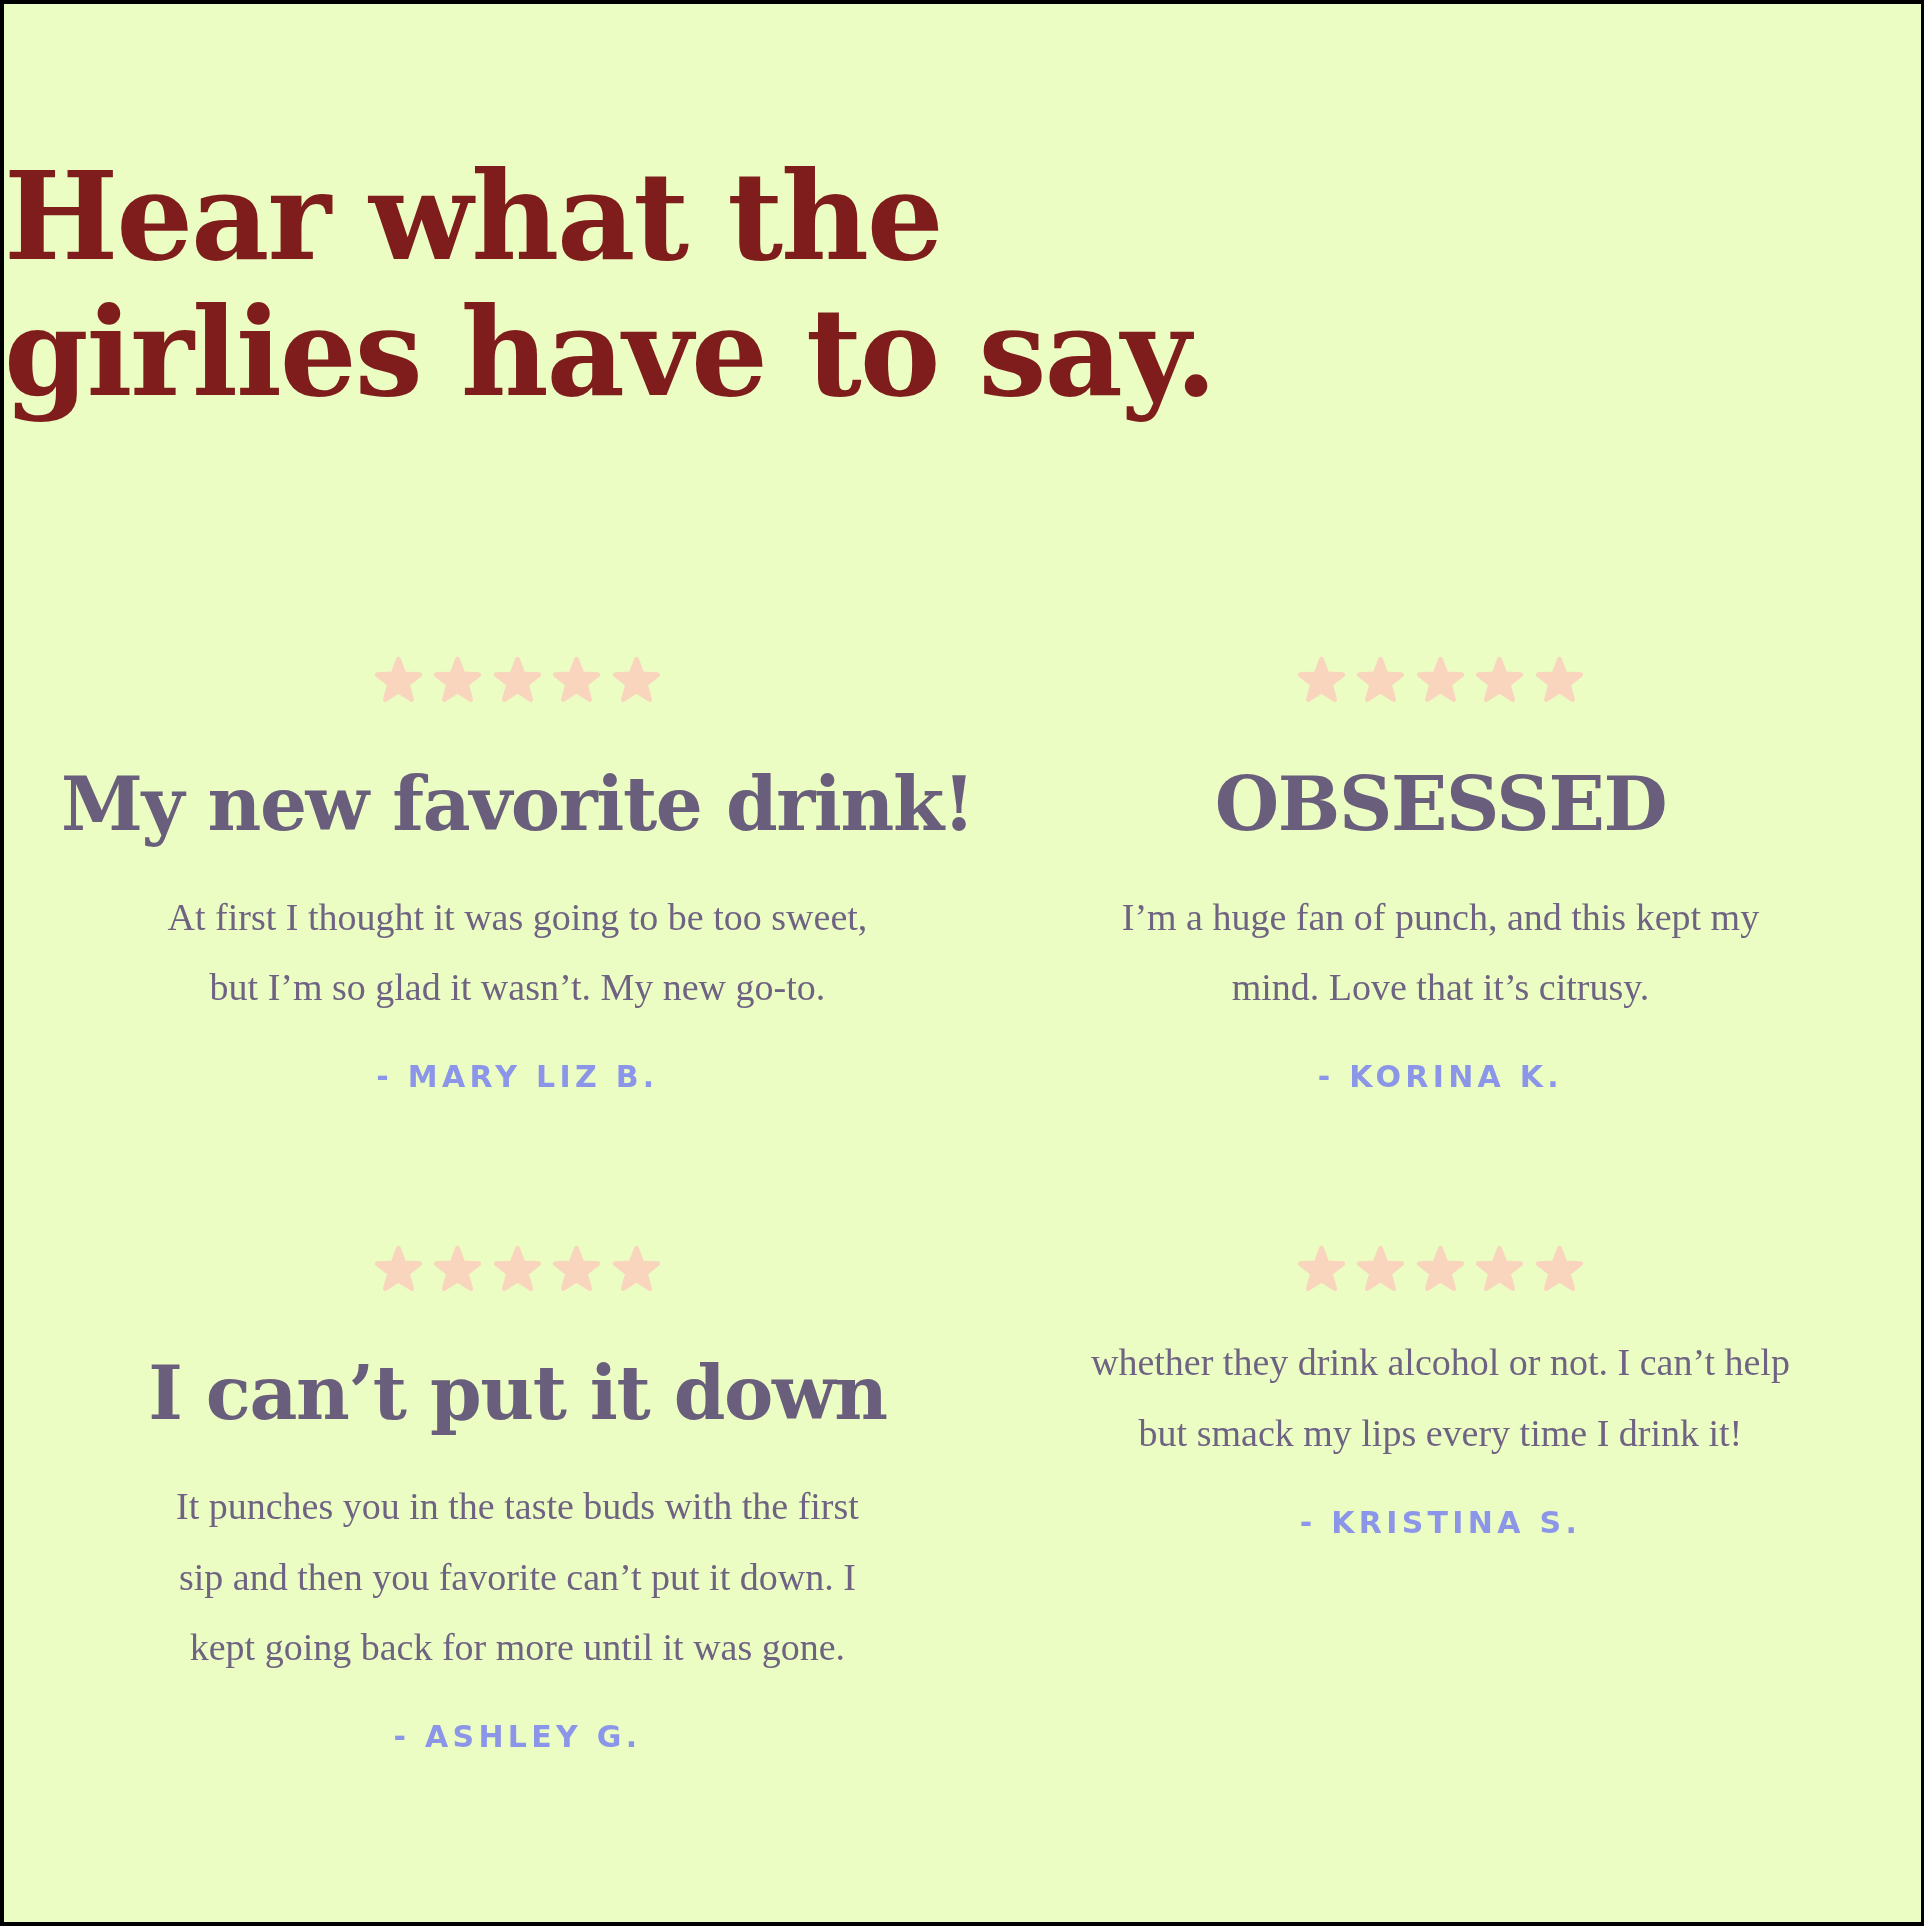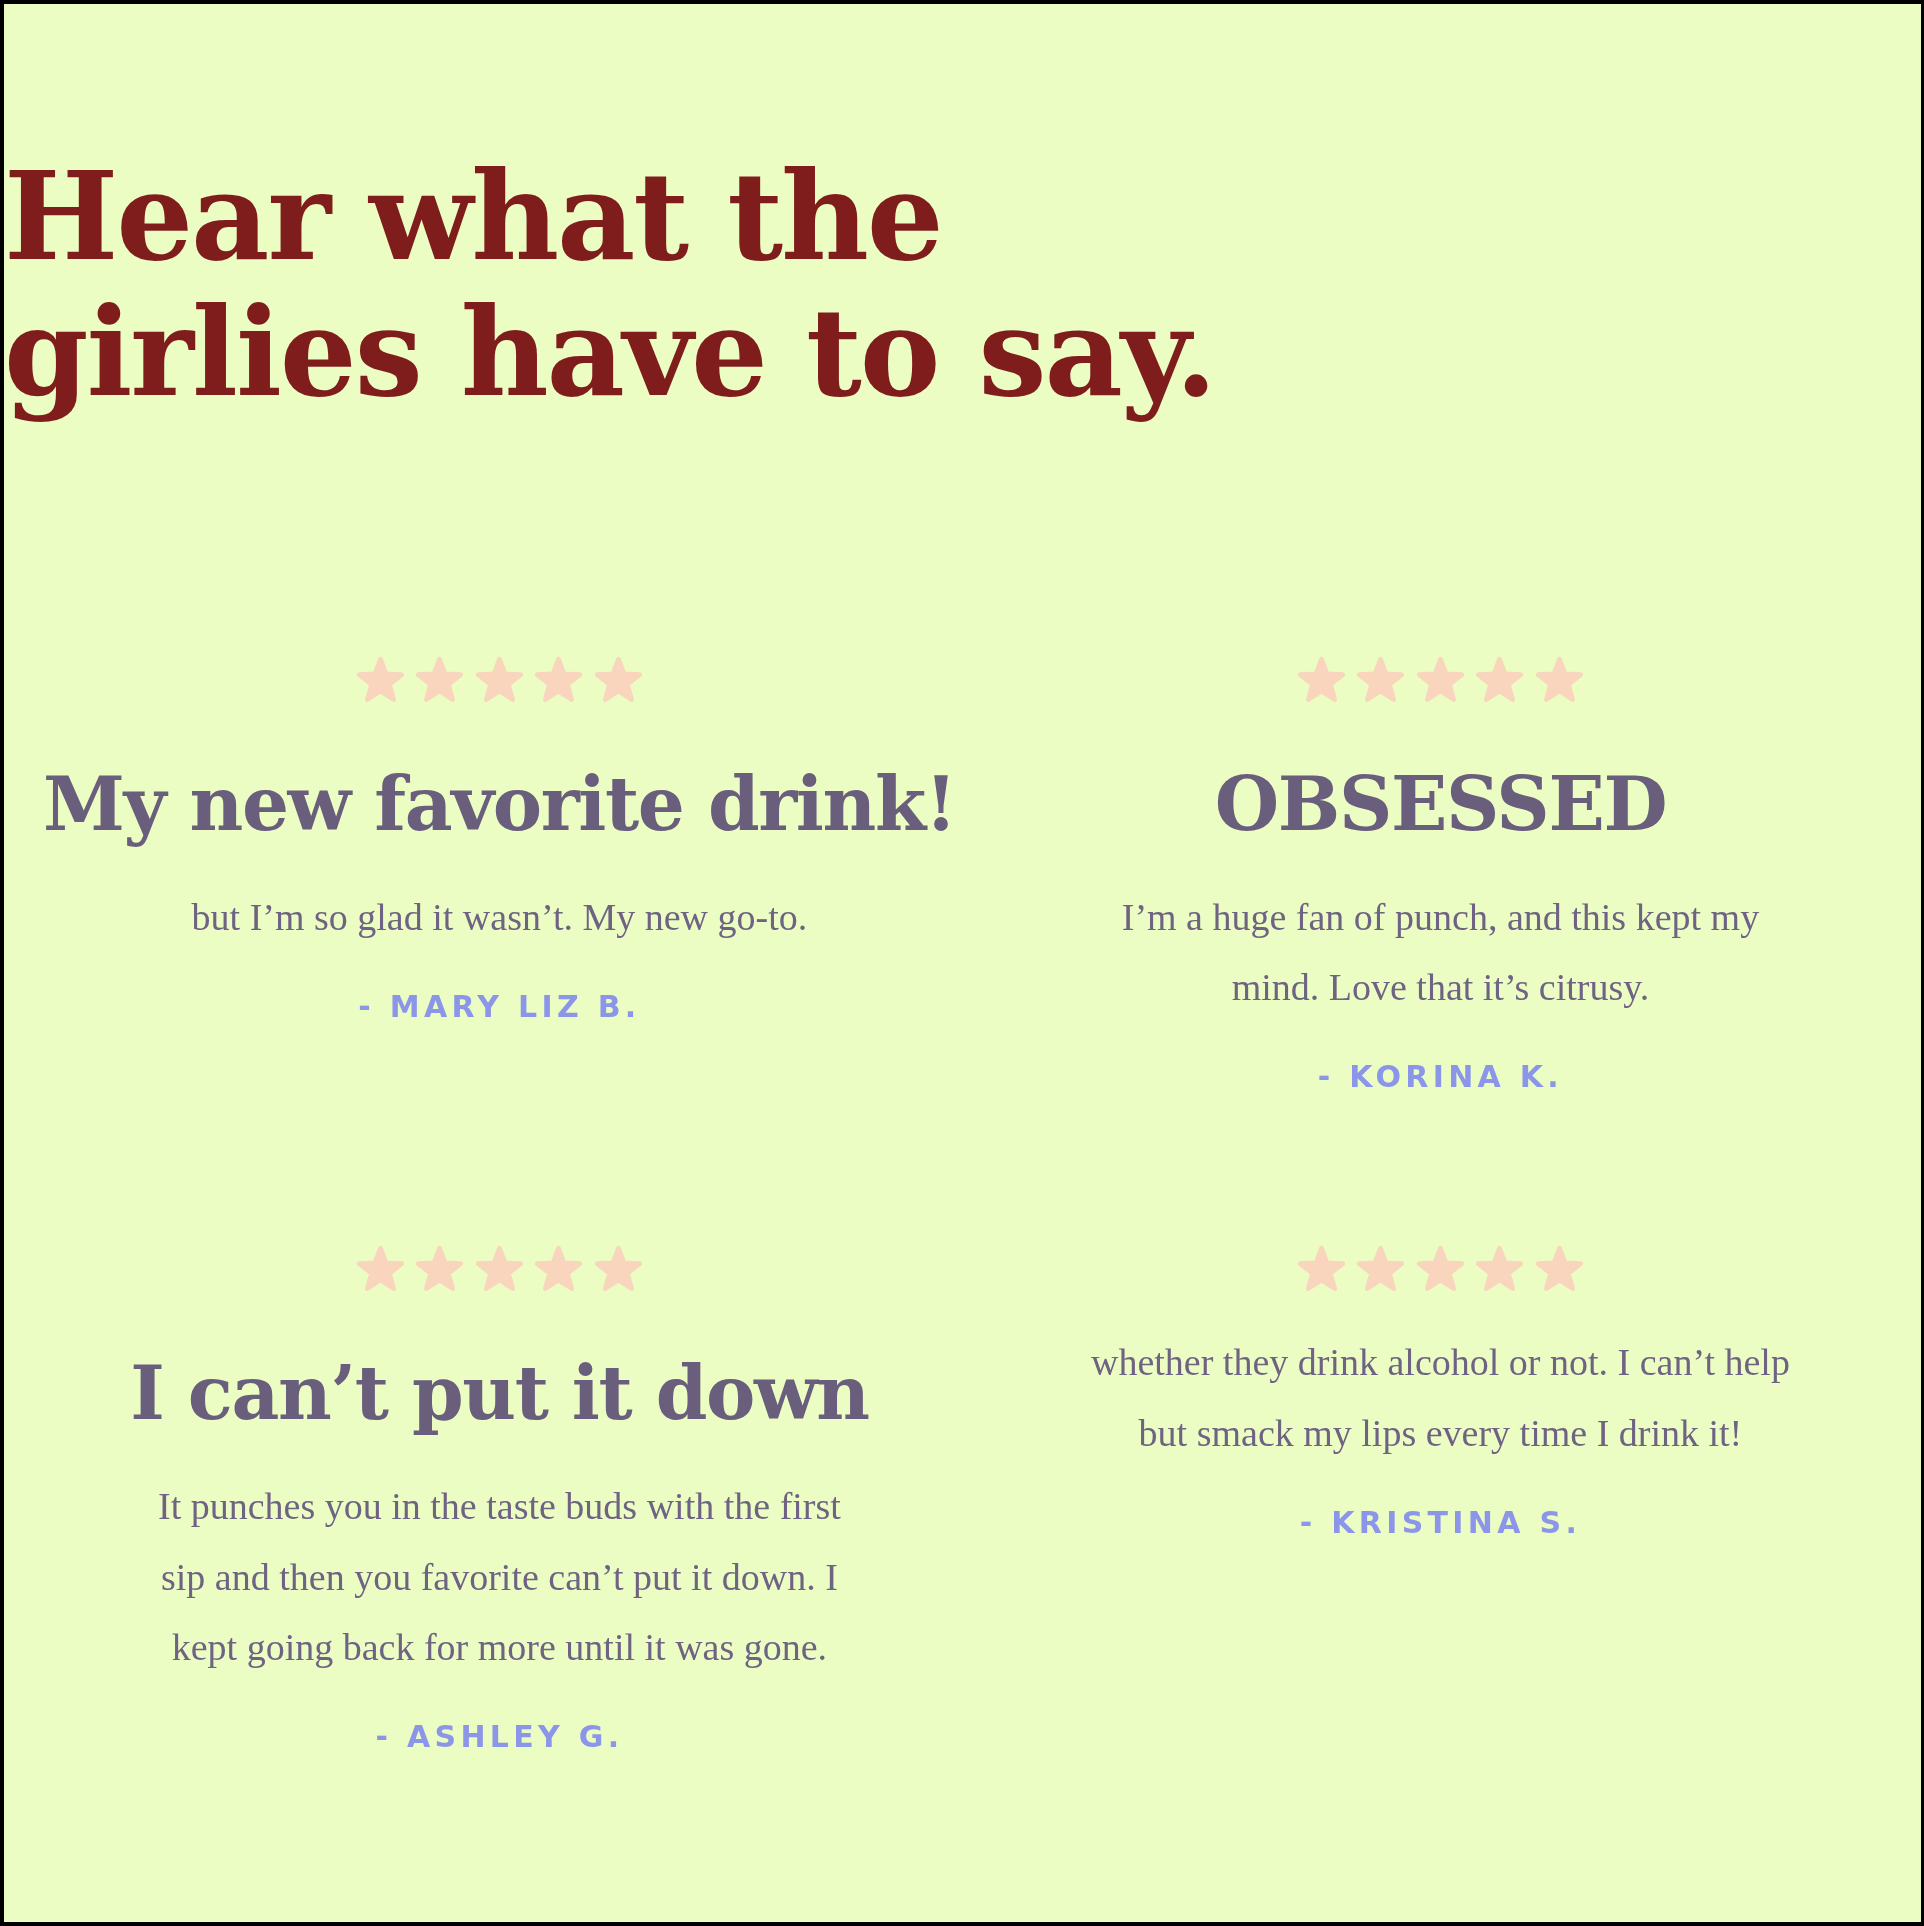--- a/index.html
+++ b/index.html
@@ -24,21 +24,21 @@
     letter-spacing: -2.1px;
   }
   .section-title .line { display: block; }
 
   .reviews-grid {
     display: grid;
     grid-template-columns: 1fr 1fr;
     column-gap: 43px;
     row-gap: 149px;
     margin-top: 234px;
-    padding: 0 39px;
+    padding: 0 57px;
   }
 
   .review-card {
     display: flex;
     flex-direction: column;
     align-items: center;
     text-align: center;
   }
 
   .star-rating {
@@ -114,20 +114,21 @@
           </svg>
         </span>
         <span>
           <svg viewBox="0 0 100 100">
             <polygon points="50,10 60.9,39 91.8,40.4 67.6,59.7 75.9,89.6 50,72.5 24.1,89.6 32.4,59.7 8.2,40.4 39.1,39" fill="#F8D5BC" stroke="#F8D5BC" stroke-width="9" stroke-linejoin="round"></polygon>
           </svg>
         </span>
       </div>
     <div class="review-title">My new favorite drink!</div>
     <div class="review-quote">
+      <div class="quote-line">At first I thought it was going to be too sweet,</div>
       <div class="quote-line">but I’m so glad it wasn’t. My new go-to.</div>
     </div>
     <div class="reviewer-name">- MARY LIZ B.</div>
   </div>
 
   <div class="review-card">
     <div class="star-rating">
         <span>
           <svg viewBox="0 0 100 100">
             <polygon points="50,10 60.9,39 91.8,40.4 67.6,59.7 75.9,89.6 50,72.5 24.1,89.6 32.4,59.7 8.2,40.4 39.1,39" fill="#F8D5BC" stroke="#F8D5BC" stroke-width="9" stroke-linejoin="round"></polygon>

